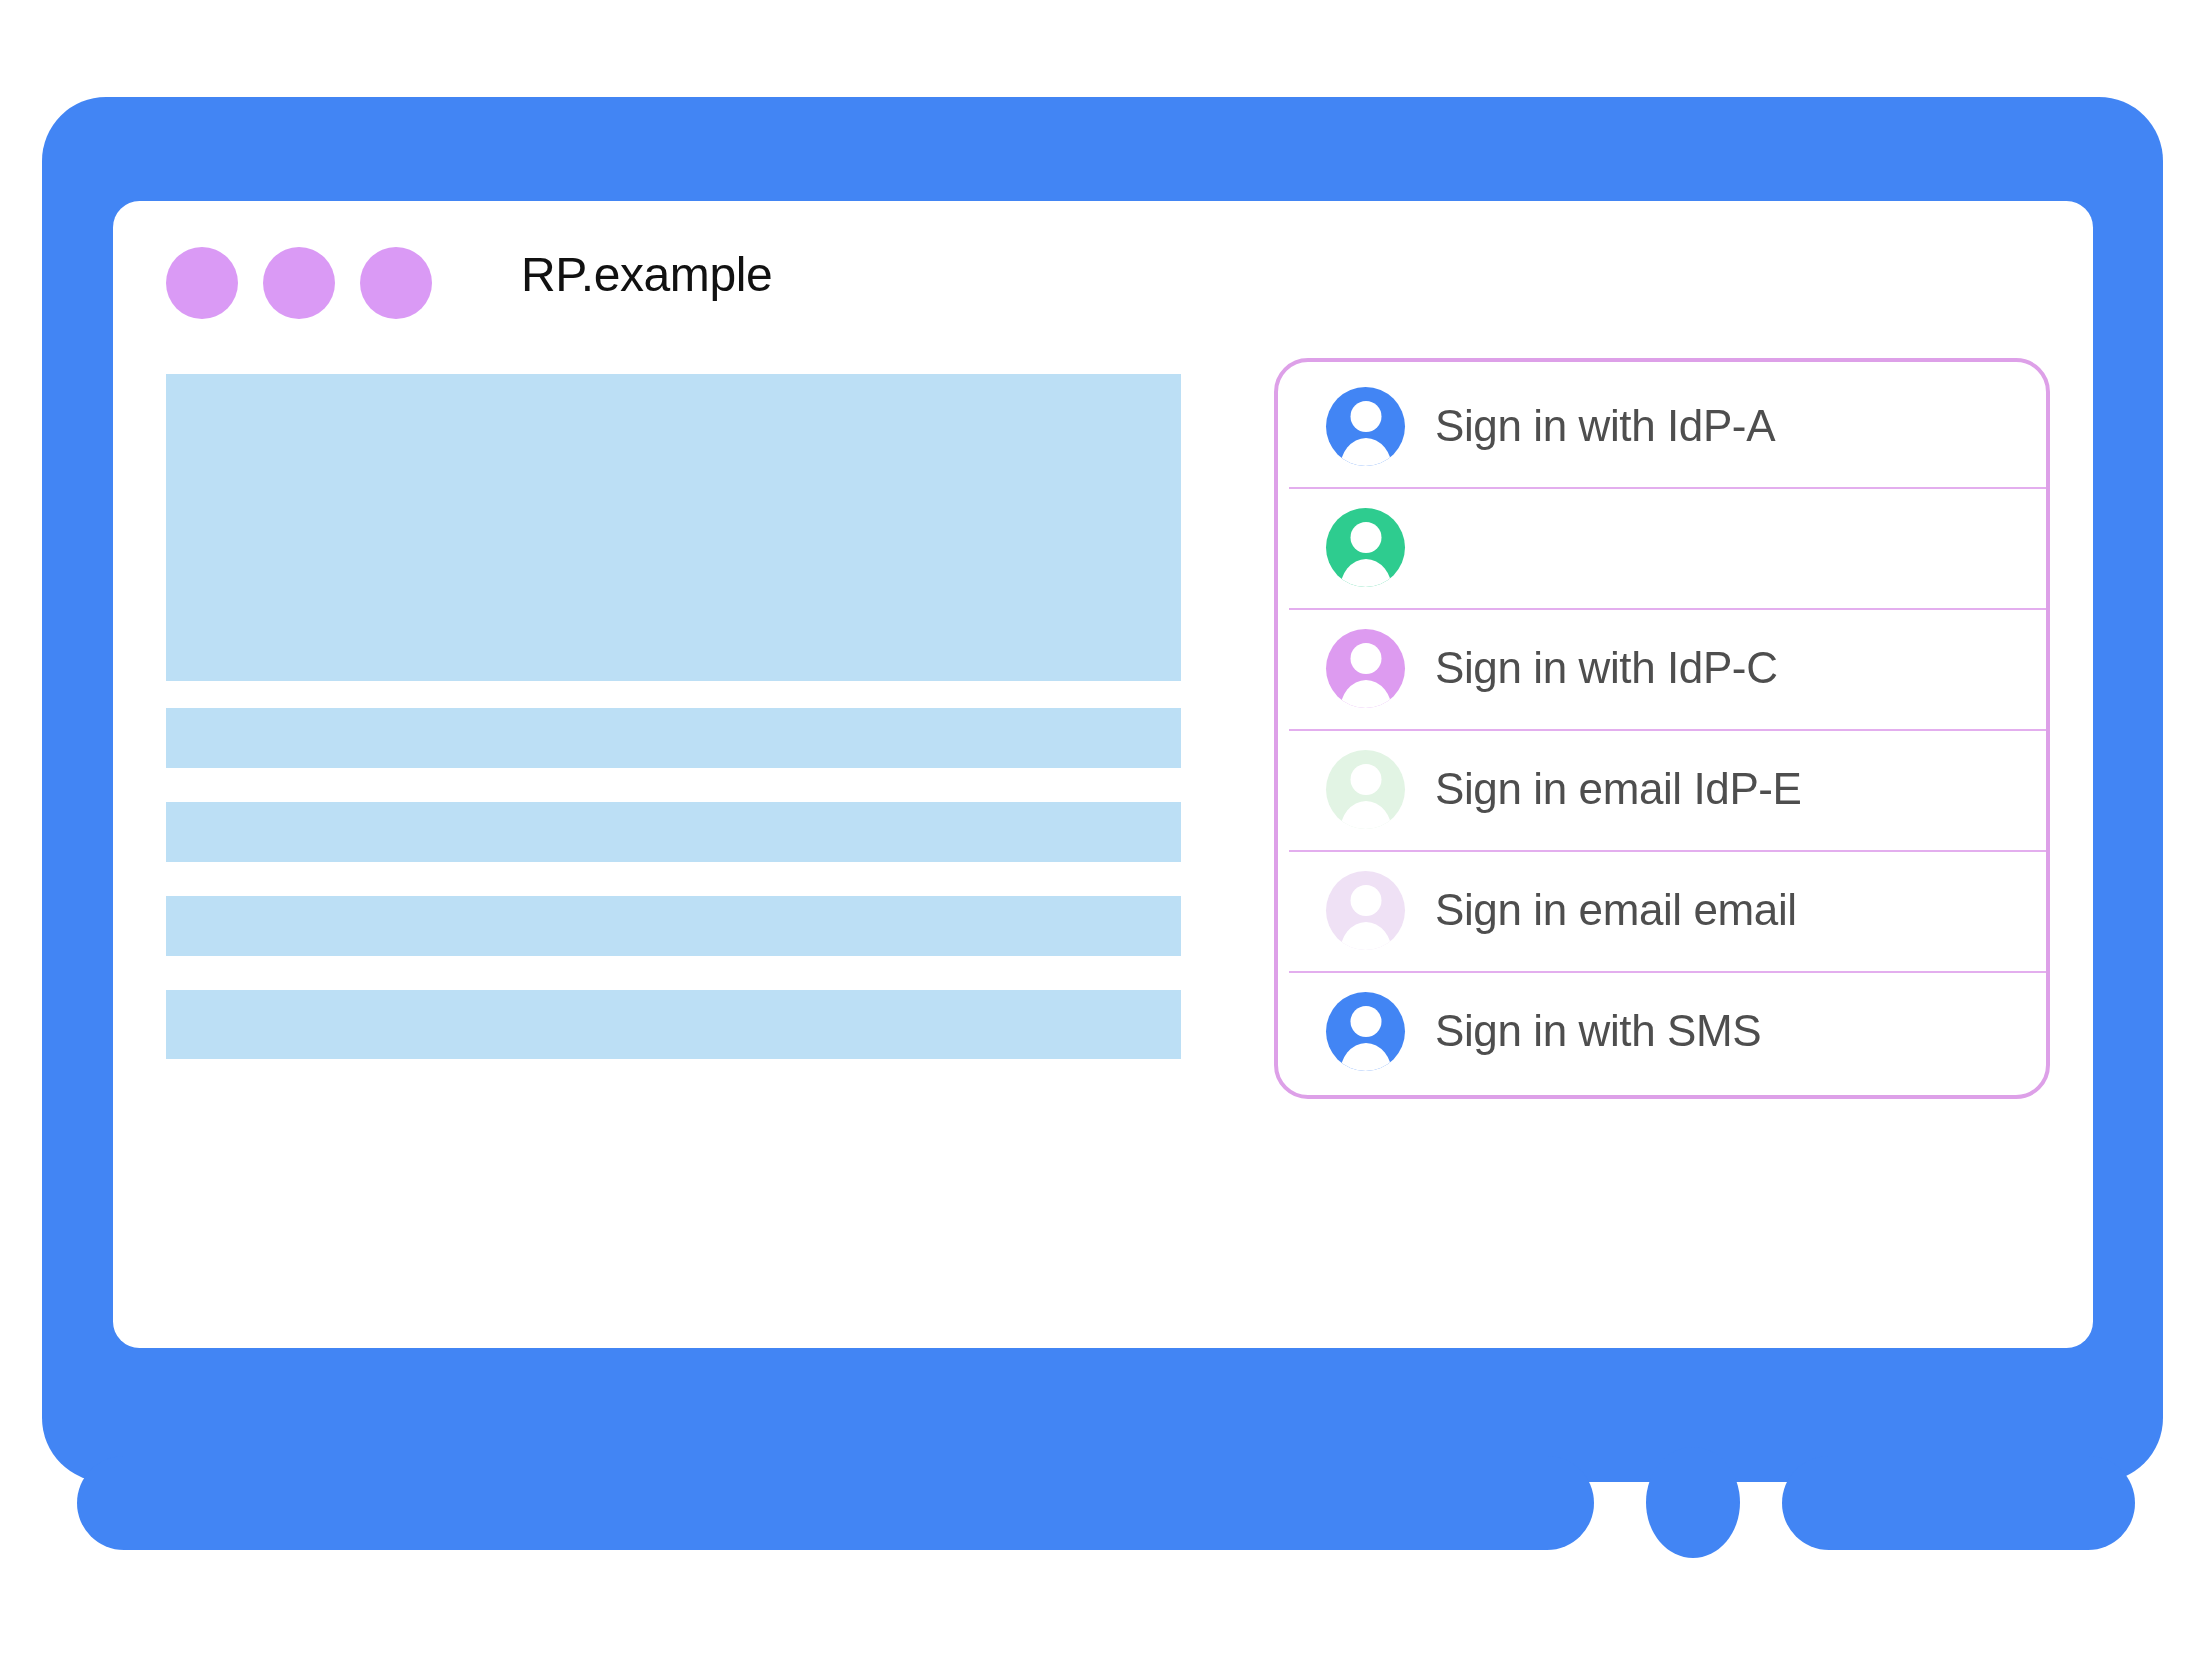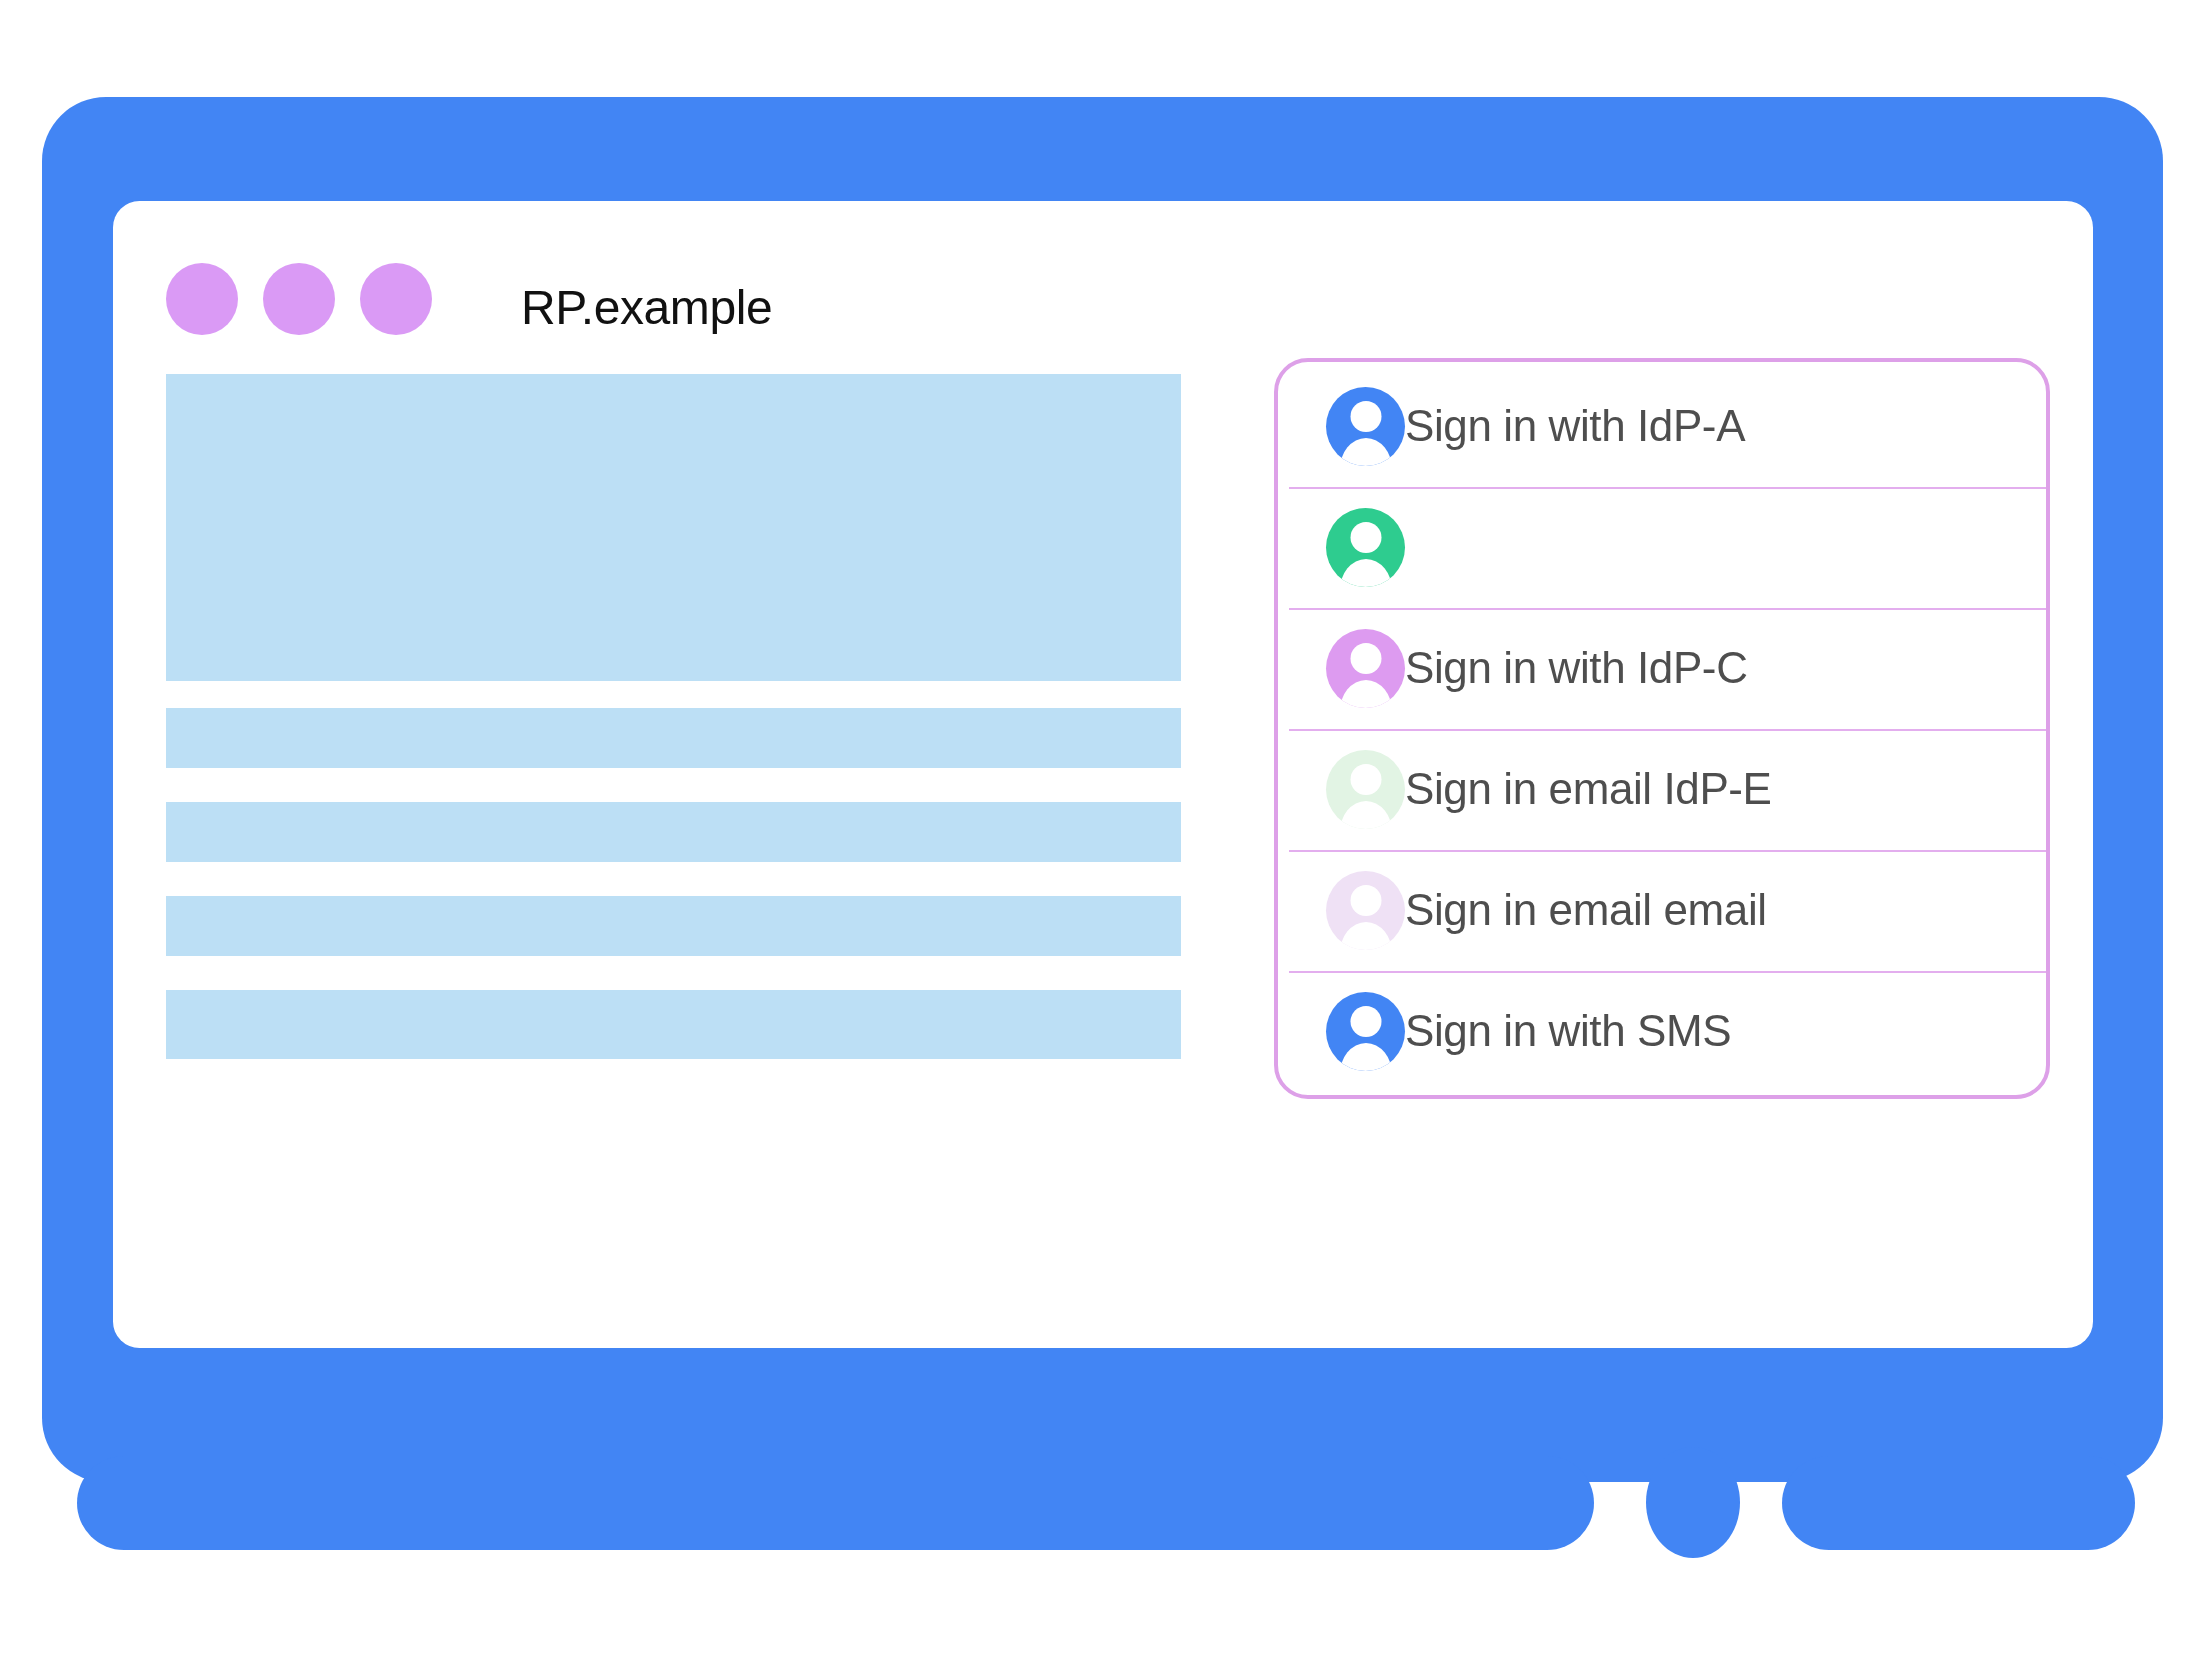--- a/index.html
+++ b/index.html
@@ -63,21 +63,21 @@
     background: #4285F4;
     border-radius: 50%;
   }
 
   
   #titlebar {
     position: absolute;
     left: 53px;
     top: 46px;
     display: flex;
-    align-items: flex-end;
+    align-items: flex-start;
     height: 88px;
   }
   .win-dot {
     width: 72px;
     height: 72px;
     border-radius: 50%;
     background: #DA9AF5;
     margin-right: 25px;
     flex: 0 0 auto;
   }
@@ -158,20 +158,21 @@
     position: absolute;
     left: 50%;
     top: 51px;
     transform: translateX(-50%);
     width: 53px;
     height: 53px;
     border-radius: 50% 50% 0 0 / 62% 62% 0 0;
     background: #ffffff;
   }
   .signin-label {
+    margin-left: 30px;
     font-size: 44px;
     color: #4E4E4E;
     letter-spacing: -0.4px;
     white-space: nowrap;
   }
 </style>
 </head>
 <body>
 
 <div id="device-frame">

